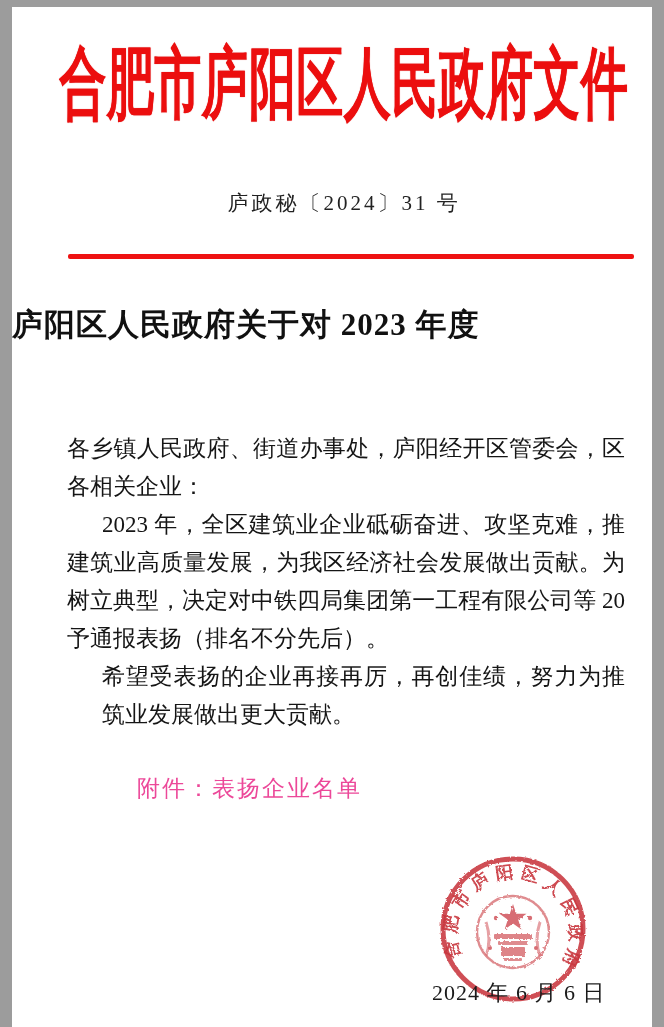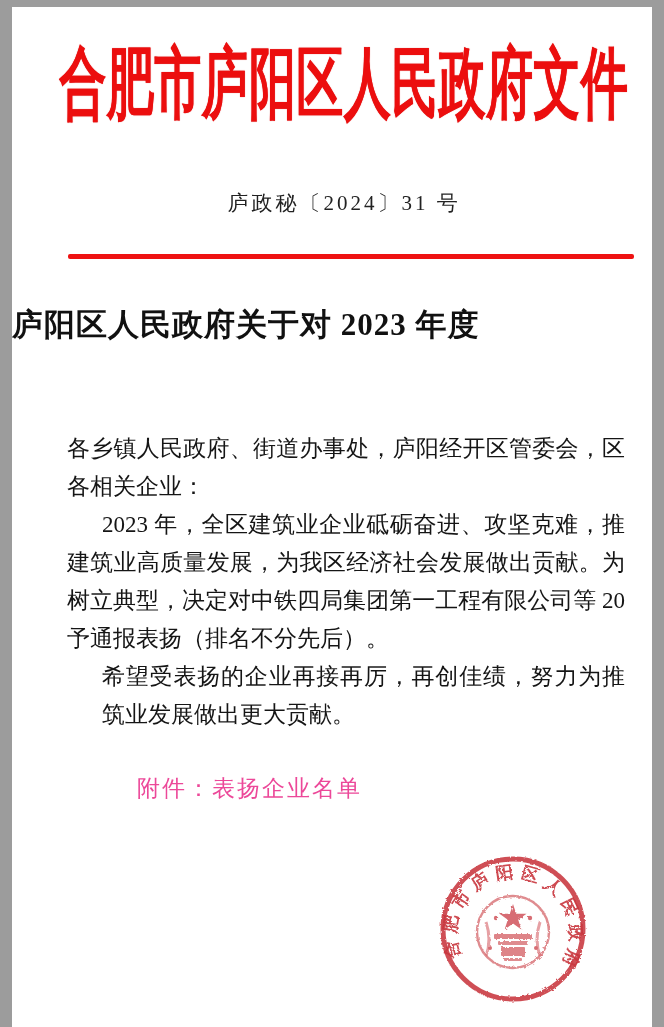--- a/index.html
+++ b/index.html
@@ -113,14 +113,15 @@
         <path d="M48 70 q6 18 0 34" fill="none" stroke-width="3" opacity="0.65"></path>
         <path d="M102 70 q-6 18 0 34" fill="none" stroke-width="3" opacity="0.65"></path>
         <circle cx="58" cy="66" r="2.2" stroke="none"></circle>
         <circle cx="92" cy="66" r="2.2" stroke="none"></circle>
         <circle cx="52" cy="96" r="2" stroke="none"></circle>
         <circle cx="98" cy="96" r="2" stroke="none"></circle>
       </g>
     </g>
   </svg>
 
+  <div class="doc-date">2024 年 6 月 6 日</div>
 
 </div>
 
 </body></html>

